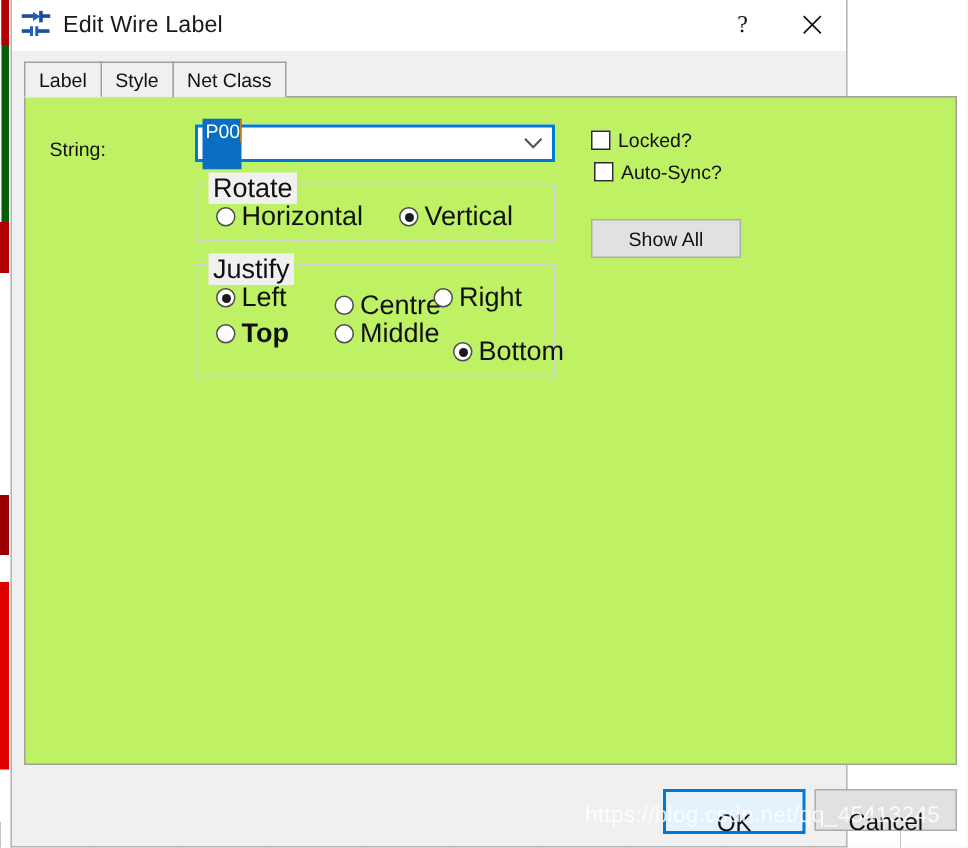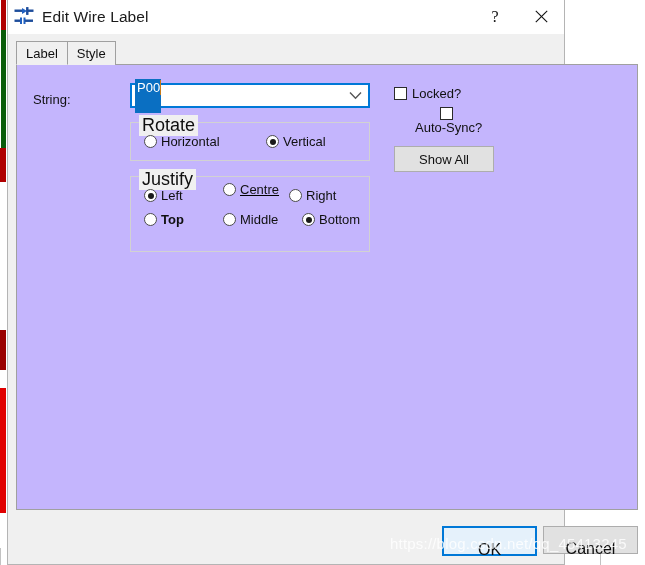--- a/index.html
+++ b/index.html
@@ -138,21 +138,21 @@
     z-index: 2;
   }
 
   
   #tabpanel {
     position: absolute;
     left: 8px;
     top: 64px;
     width: 622px;
     height: 446px;
-    background: #c4b5fd;
+    background: #bef264;
     border: 1px solid #a0a0a0;
     box-sizing: border-box;
   }
 
   
   #string-label {
     position: absolute;
     left: 16px;
     top: 27px;
     font-size: 13px;
@@ -249,21 +249,21 @@
   }
   .radio.checked .dot-outer::after {
     content: "";
     width: 6px; height: 6px;
     border-radius: 50%;
     background: #1a1a1a;
     display: block;
   }
   .radio .r-label {
     margin-left: 4px;
-    font-size: 13px;
+    font-size: 18px;
     color: #101010;
     white-space: nowrap;
   }
 
   
   .checkrow {
     position: absolute;
     display: flex;
     align-items: center;
     cursor: default;
@@ -374,20 +374,21 @@
           <line x1="0.8" y1="0.8" x2="12.2" y2="12.2" stroke="#101010" stroke-width="1.1"></line>
           <line x1="12.2" y1="0.8" x2="0.8" y2="12.2" stroke="#101010" stroke-width="1.1"></line>
         </svg>
       </button>
     </div>
   </div>
 
   <div id="tabstrip">
     <div class="tab active">Label</div>
     <div class="tab">Style</div>
+    <div class="tab">Net Class</div>
   </div>
 
   <div id="tabpanel">
 
     <div id="string-label">String:</div>
     <div id="string-combo">
       <div id="string-value-wrap">
         <span id="string-value">P00</span><span id="string-caret"></span>
       </div>
       <div id="combo-arrow">
@@ -408,47 +409,47 @@
         <span class="r-label">Vertical</span>
       </div>
     </div>
 
     <div class="groupbox" id="justify-group">
       <span class="gb-title">Justify</span>
       <div class="radio checked" style="left:13px; top:11px;">
         <span class="dot-outer"></span>
         <span class="r-label">Left</span>
       </div>
-      <div class="radio" style="left:92px; top:5px;text-decoration:underline;">
+      <div class="radio" style="left:92px; top:16px;">
         <span class="dot-outer"></span>
         <span class="r-label">Centre</span>
       </div>
       <div class="radio" style="left:158px; top:11px;">
         <span class="dot-outer"></span>
         <span class="r-label">Right</span>
       </div>
       <div class="radio" style="left:13px; top:35px;font-weight:bold;">
         <span class="dot-outer"></span>
         <span class="r-label">Top</span>
       </div>
       <div class="radio" style="left:92px; top:35px;text-align:right;">
         <span class="dot-outer"></span>
         <span class="r-label">Middle</span>
       </div>
-      <div class="radio checked" style="left:171px; top:35px;">
+      <div class="radio checked" style="left:171px; top:47px;">
         <span class="dot-outer"></span>
         <span class="r-label">Bottom</span>
       </div>
     </div>
 
     <div class="checkrow" style="left:377px; top:21px;">
       <span class="cb-box"></span>
       <span class="cb-label">Locked?</span>
     </div>
-    <div class="checkrow" style="left:393px; top:42px;flex-direction:column;">
+    <div class="checkrow" style="left:379px; top:42px;">
       <span class="cb-box"></span>
       <span class="cb-label">Auto-Sync?</span>
     </div>
 
     <button id="show-all-btn">Show All</button>
   </div>
 
   <button class="dlg-btn" id="ok-btn">OK</button>
   <button class="dlg-btn" id="cancel-btn">Cancel</button>
 </div>

